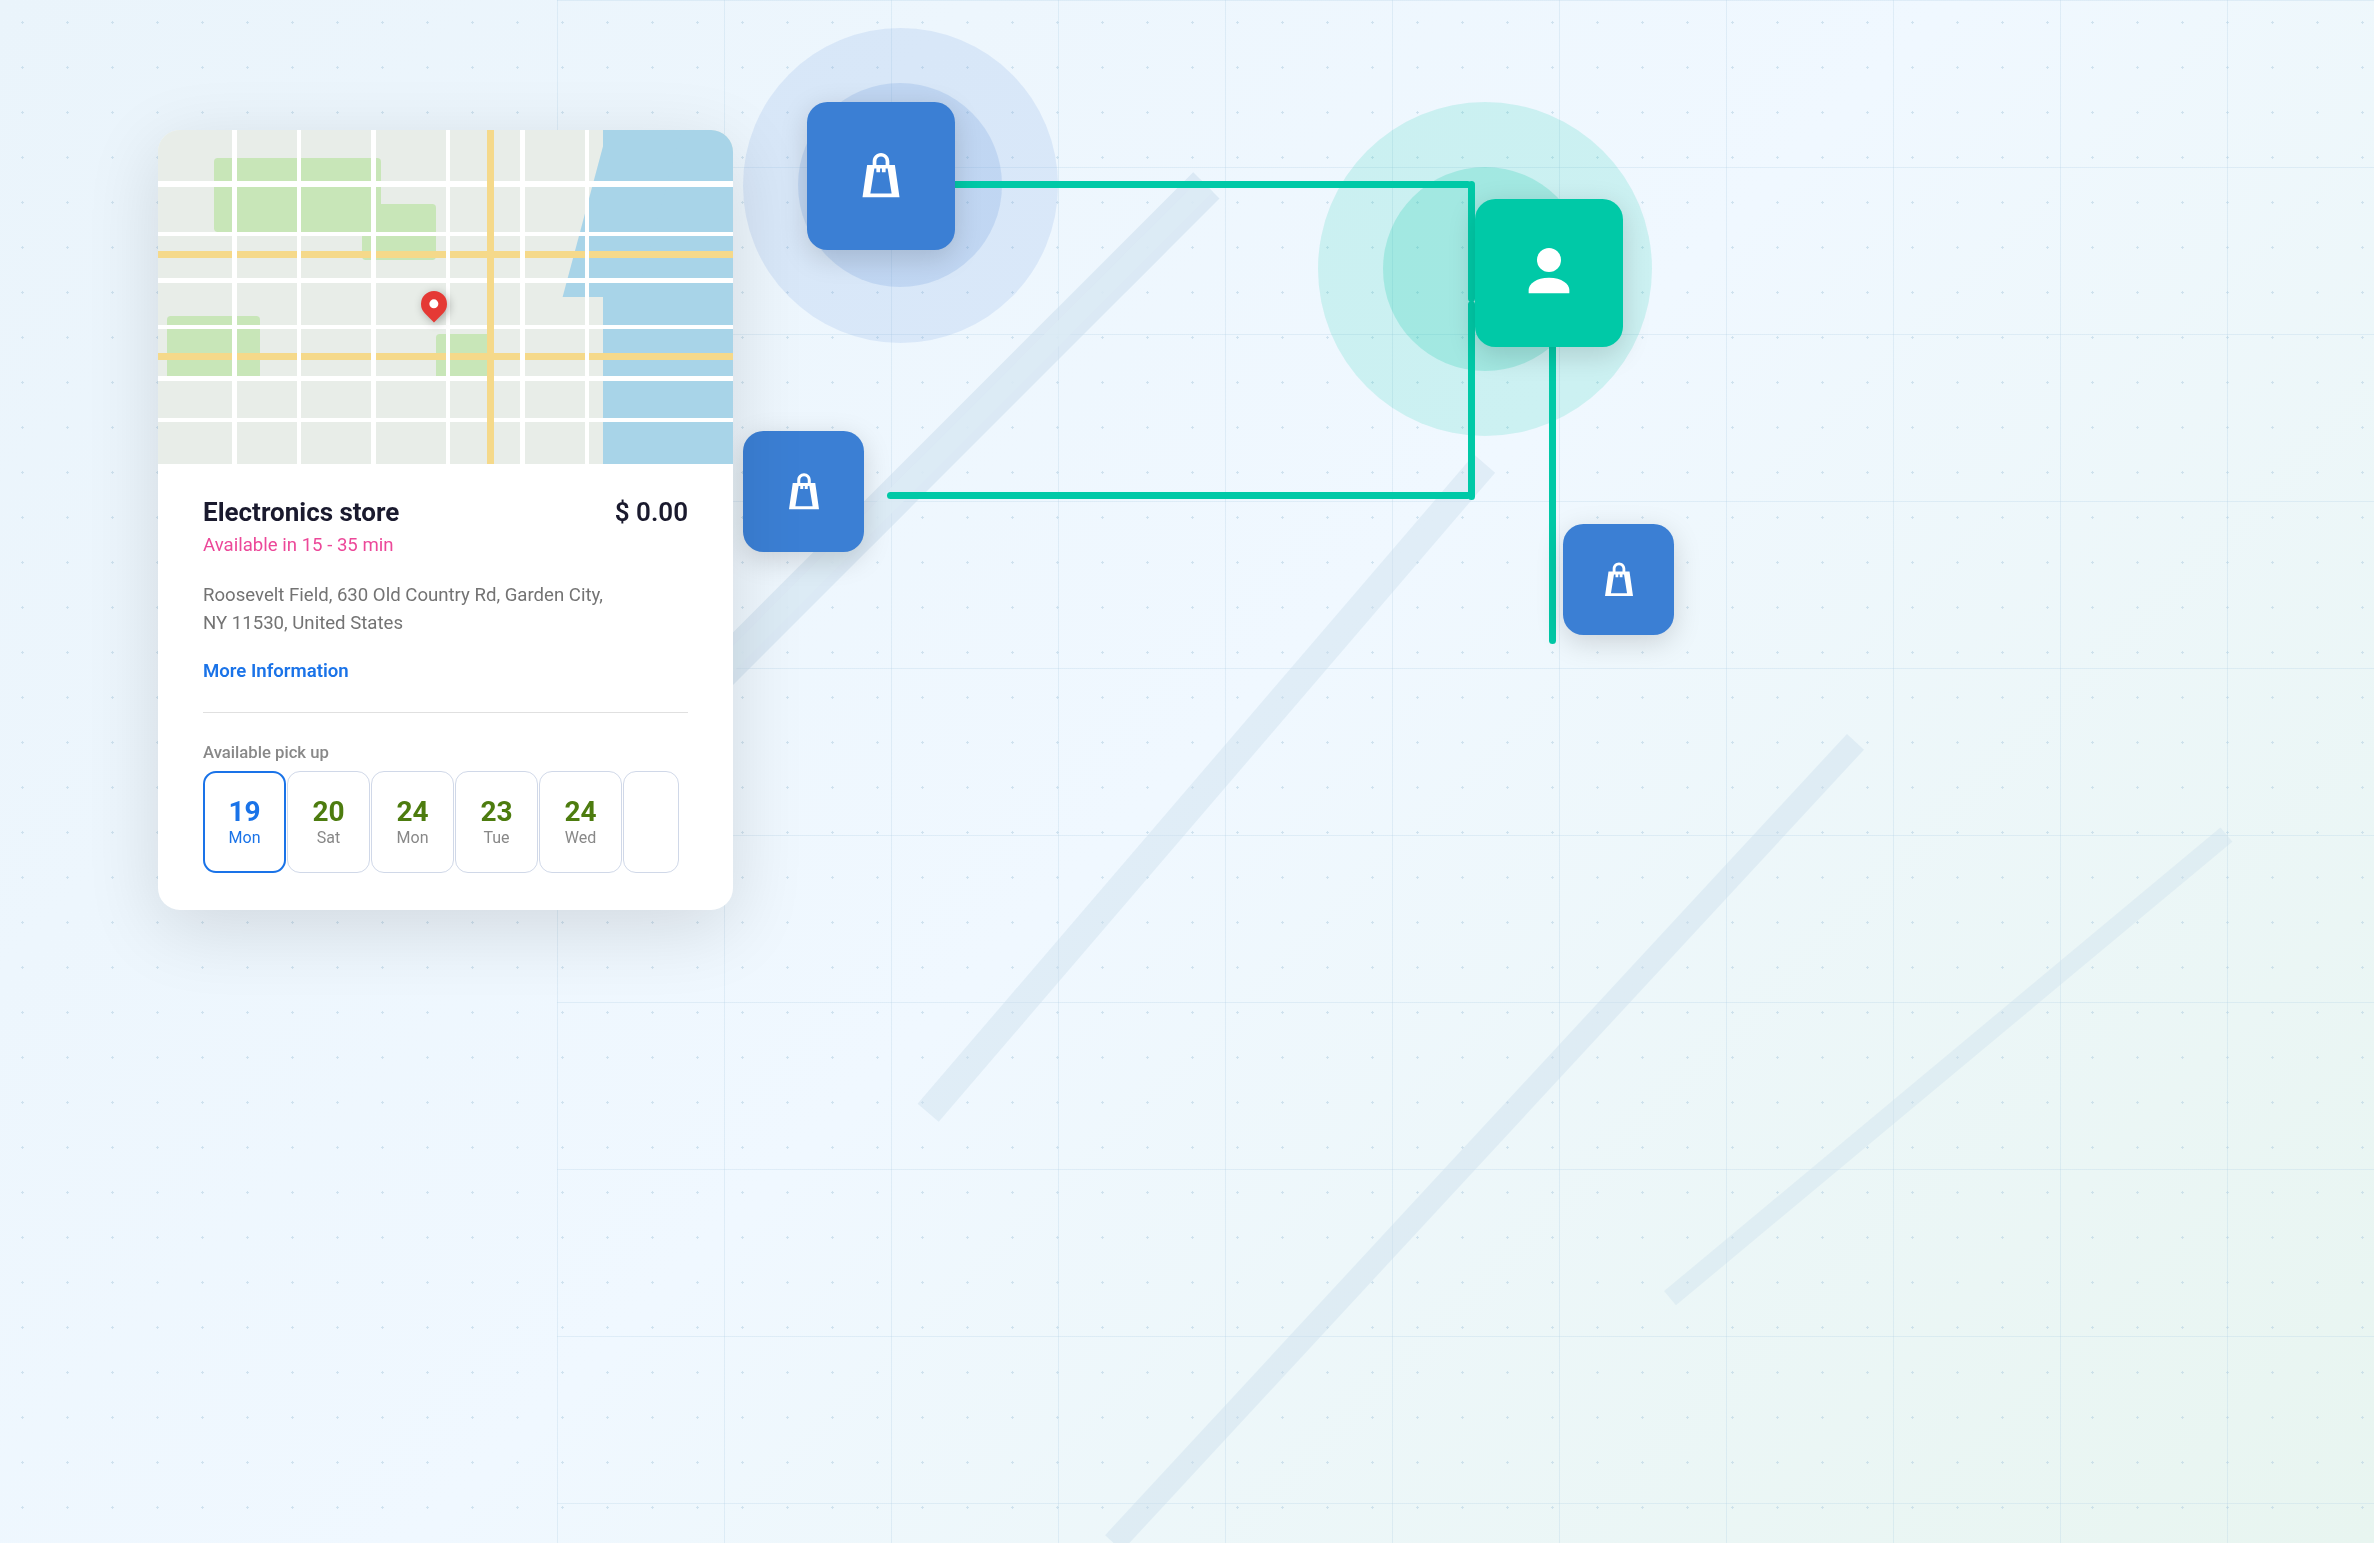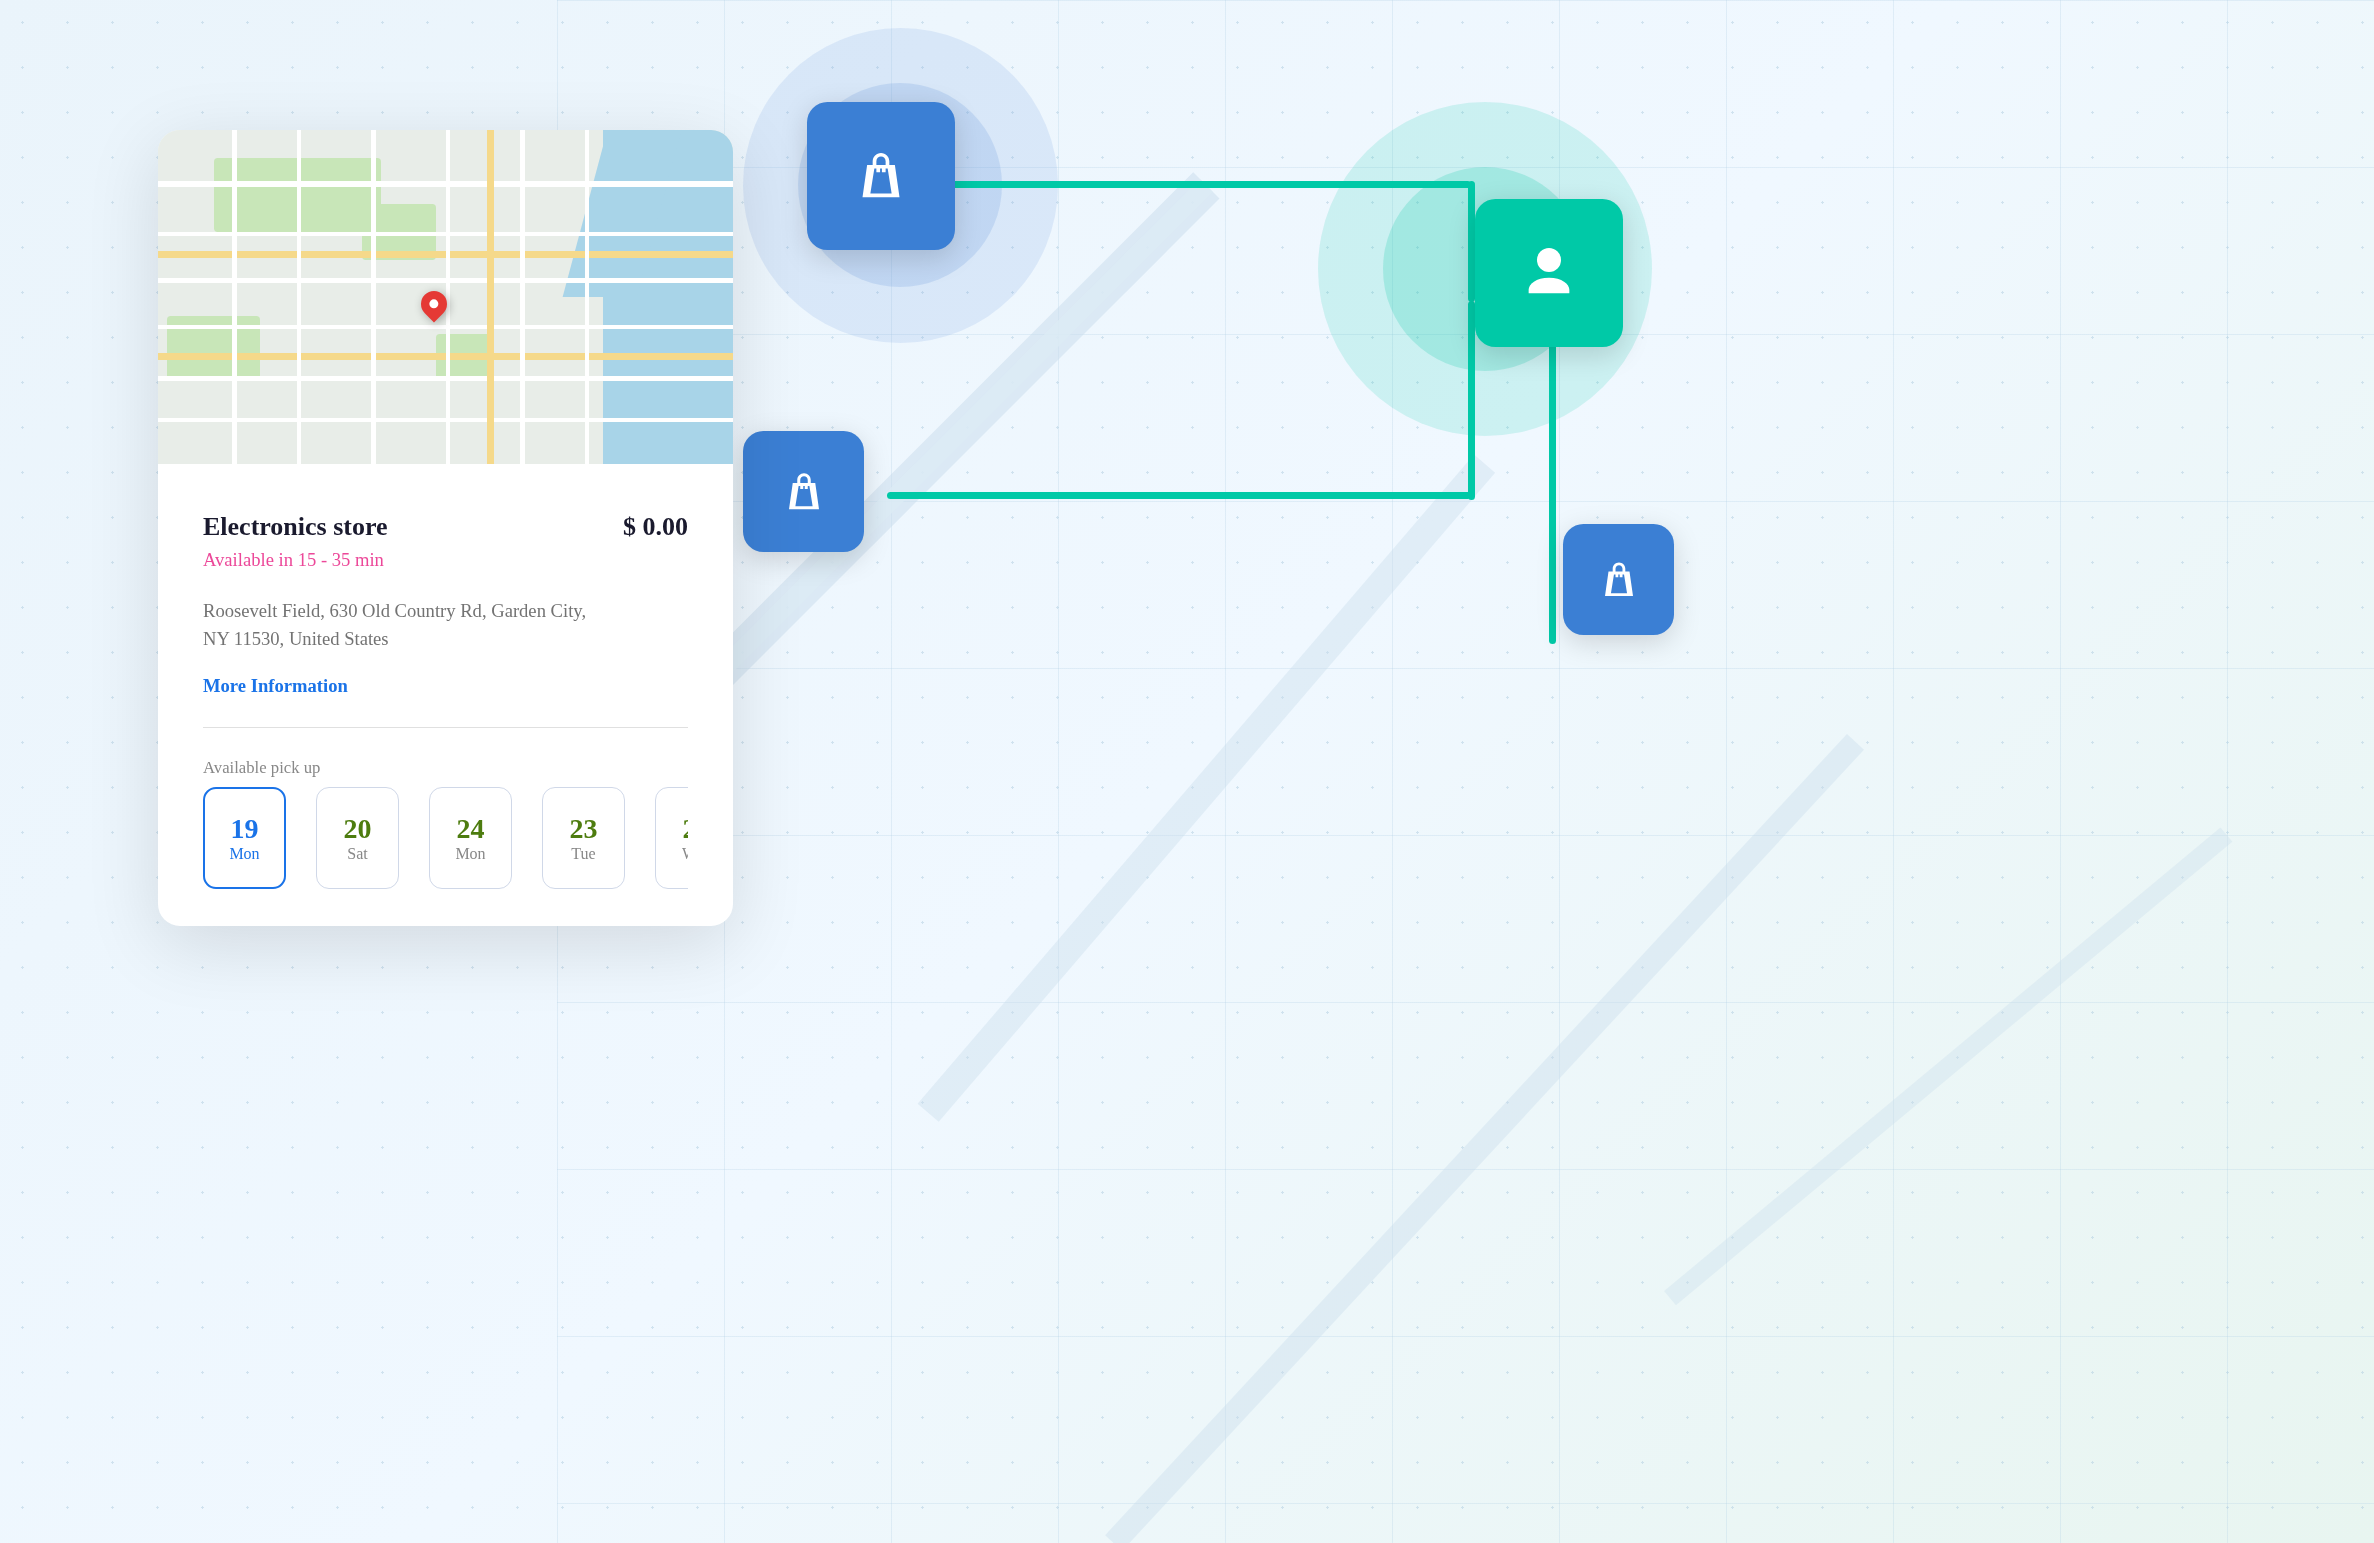--- a/index.html
+++ b/index.html
@@ -147,22 +147,21 @@
       position: absolute;
       top: 50%; left: 50%;
       transform: translate(-50%, -50%) rotate(45deg);
       width: 9.3px; height: 9.3px;
       background: white;
       border-radius: 50%;
     }
 
     
     .card-content {
-      padding: 48px 45px 37px;
-      font-family: Liberation Serif, serif;
+      padding: 33px 45px 37px;
     }
 
     .store-header {
       display: flex;
       justify-content: space-between;
       align-items: flex-start;
       margin-bottom: 7.4px;
     }
 
     .store-name {
@@ -215,21 +214,21 @@
       font-size: 28px;
       font-weight: 700;
       color: #1a1a2e;
       line-height: 1.3;
       margin-bottom: 28px;
     }
 
     
     .day-picker {
       display: flex;
-      gap: 30px;
+      gap: 1px;
       overflow: hidden;
     }
 
     .day-cell {
       width: 83px;
       height: 102px;
       border: 1.9px solid #d0d8e8;
       border-radius: 13px;
       display: flex;
       flex-direction: column;

